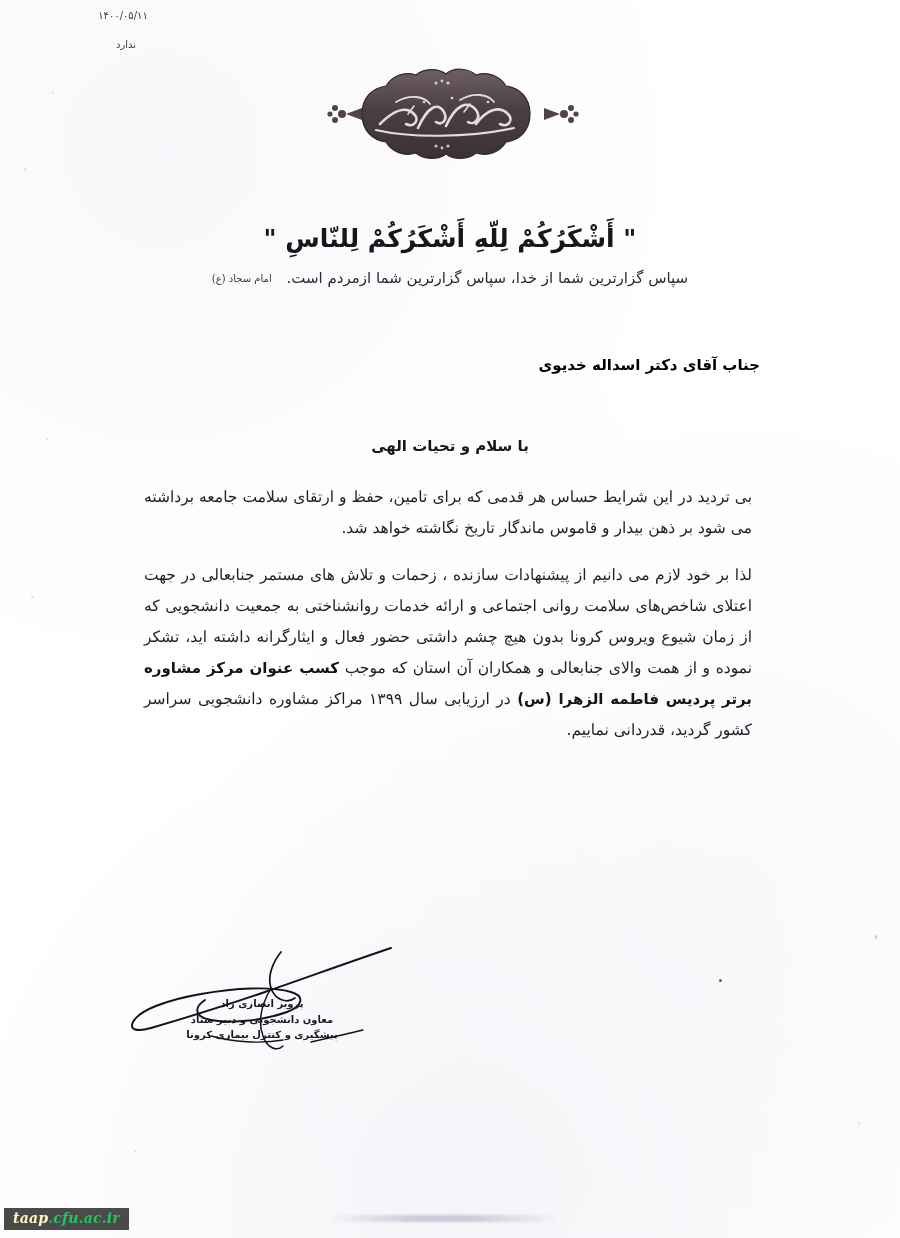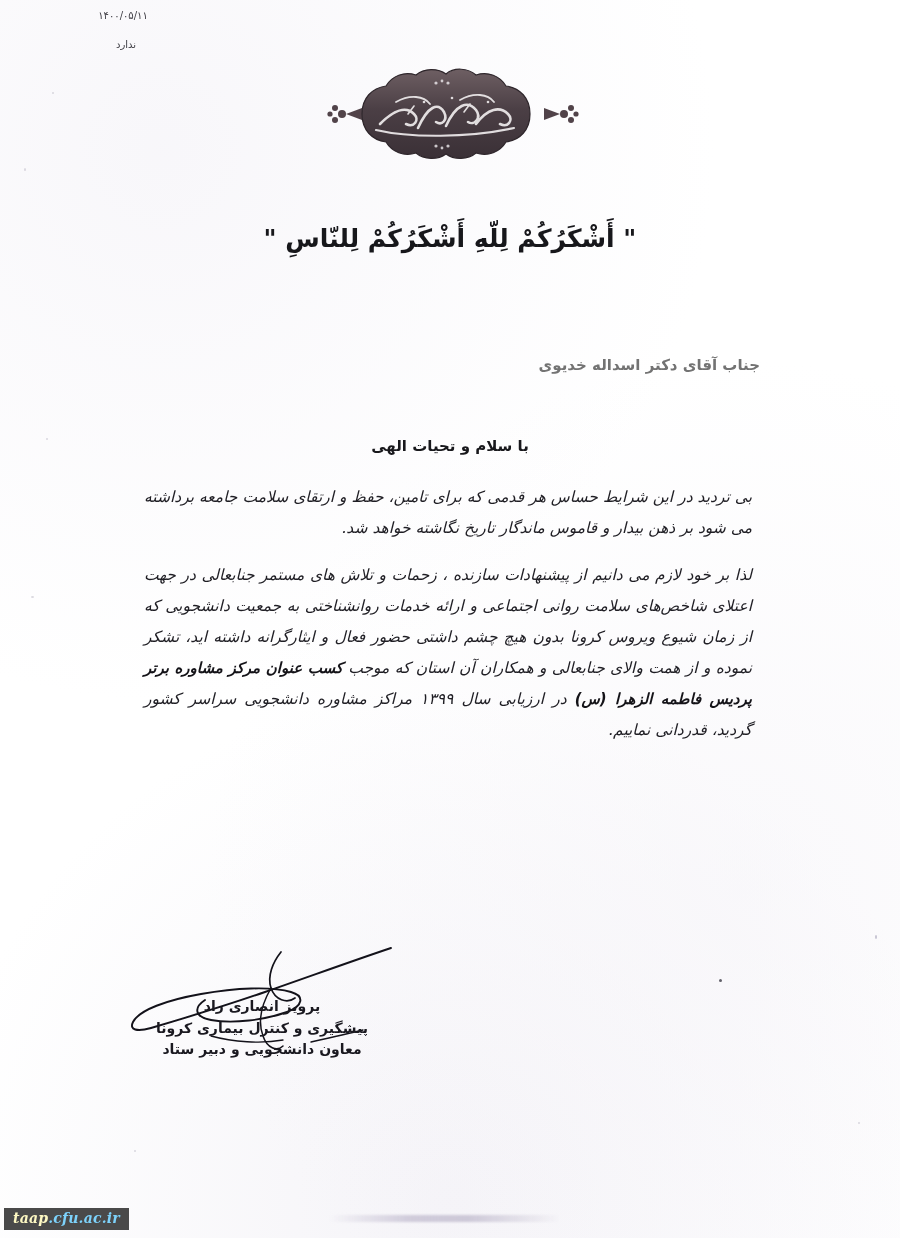--- a/index.html
+++ b/index.html
@@ -110,21 +110,21 @@
     top: 352px;
     right: 140px;
     width: 620px;
     text-align: right;
     direction: rtl;
   }
   .addr-line {
     font-family: "DejaVu Sans", "Liberation Sans", sans-serif;
     font-size: 15px;
     font-weight: 700;
-    color: #737373;
+    color: #000000;
     line-height: 1.85;
   }
   .greeting {
     position: absolute;
     top: 437px;
     right: 140px;
     width: 620px;
     text-align: center;
     direction: rtl;
     font-size: 15px;
@@ -142,21 +142,20 @@
     text-align: justify;
   }
   .para {
     font-family: "DejaVu Serif", "Liberation Serif", serif;
     font-size: 15.5px;
     line-height: 2.0;
     color: #1f1e24;
     margin: 0 0 16px 0;
     text-align: justify;
     text-justify: inter-word;
-    font-style: italic;
   }
   .para:last-child { margin-bottom: 0; }
   .para b {
     font-family: "DejaVu Sans", "Liberation Sans", sans-serif;
     font-weight: 700;
     font-size: 15px;
     color: #141318;
   }
 
   
@@ -180,21 +179,21 @@
   .sig-text {
     position: absolute;
     top: 58px;
     right: 18px;
     width: 250px;
     text-align: center;
     direction: rtl;
   }
   .sig-line {
     font-family: "DejaVu Sans", "Liberation Sans", sans-serif;
-    font-size: 14px;
+    font-size: 10px;
     font-weight: 700;
     color: #1a1920;
     line-height: 1.55;
     white-space: nowrap;
   }
 
   
   .watermark {
     position: absolute;
     left: 4px;
@@ -204,21 +203,21 @@
     direction: ltr;
     font-family: "DejaVu Serif", "Liberation Serif", serif;
     font-style: italic;
     font-weight: 700;
     font-size: 14px;
     letter-spacing: .2px;
     line-height: 1.1;
     white-space: nowrap;
   }
   .wm-a { color: #fef9c3; }
-  .wm-b { color: #7dd3fc; }
+  .wm-b { color: #22c55e; }
 
   
   .smudge {
     position: absolute;
     left: 330px;
     bottom: 16px;
     width: 230px;
     height: 7px;
     background: linear-gradient(90deg, rgba(224,220,232,0) 0%, rgba(201,196,213,.85) 35%, rgba(188,182,202,.7) 60%, rgba(224,220,232,0) 100%);
     filter: blur(1.2px);
@@ -306,20 +305,24 @@
       <g fill="#efeced" opacity=".9">
         <circle cx="106" cy="40" r="1.3"></circle>
           <circle cx="134" cy="36" r="1.3"></circle>
         <circle cx="170" cy="40" r="1.3"></circle>
       </g>
     </svg>
   </div>
 
   <div class="quote-block">
     <div class="quote-arabic">" أَشْكَرُكُمْ لِلّهِ أَشْكَرُكُمْ لِلنّاسِ "</div>
+    <div class="quote-fa">
+      <span>سپاس گزارترین شما از خدا، سپاس گزارترین شما ازمردم است.</span>
+      <span class="quote-src">امام سجاد (ع)</span>
+    </div>
   </div>
 
   <div class="addressee">
     <div class="addr-line">جناب آقای دکتر اسداله خدیوی</div>
   </div>
 
   <div class="greeting">با سلام و تحیات الهی</div>
 
   <div class="body">
     <p class="para">بی تردید در این شرایط حساس هر قدمی که برای تامین، حفظ و ارتقای سلامت جامعه برداشته می شود بر ذهن بیدار و قاموس ماندگار تاریخ نگاشته خواهد شد.</p>
@@ -340,22 +343,22 @@
                    C150 82 118 86 96 82 C80 79 78 70 90 62" stroke-width="1.9"></path>
           <path d="M166 14 C158 24 152 38 156 50 C160 62 172 66 180 60" stroke-width="1.7"></path>
           <path d="M156 50 C148 64 142 82 148 98 C152 110 162 114 168 108" stroke-width="1.5"></path>
           <path d="M96 98 C118 104 146 106 168 102" stroke-width="1.3"></path>
           <path d="M196 104 C214 100 232 96 248 92" stroke-width="1.3"></path>
         </g>
       </svg>
     </div>
     <div class="sig-text">
       <div class="sig-line">پرویز انصاری راد</div>
+      <div class="sig-line">معاون دانشجویی و دبیر ستاد</div>
       <div class="sig-line">پیشگیری و کنترل بیماری کرونا</div>
-      <div class="sig-line">معاون دانشجویی و دبیر ستاد</div>
     </div>
   </div>
 
   <div class="smudge"></div>
 
   <div class="watermark">
     <span class="wm-a">taap</span><span class="wm-b">.cfu.ac.ir</span>
   </div>
 
 </div>

